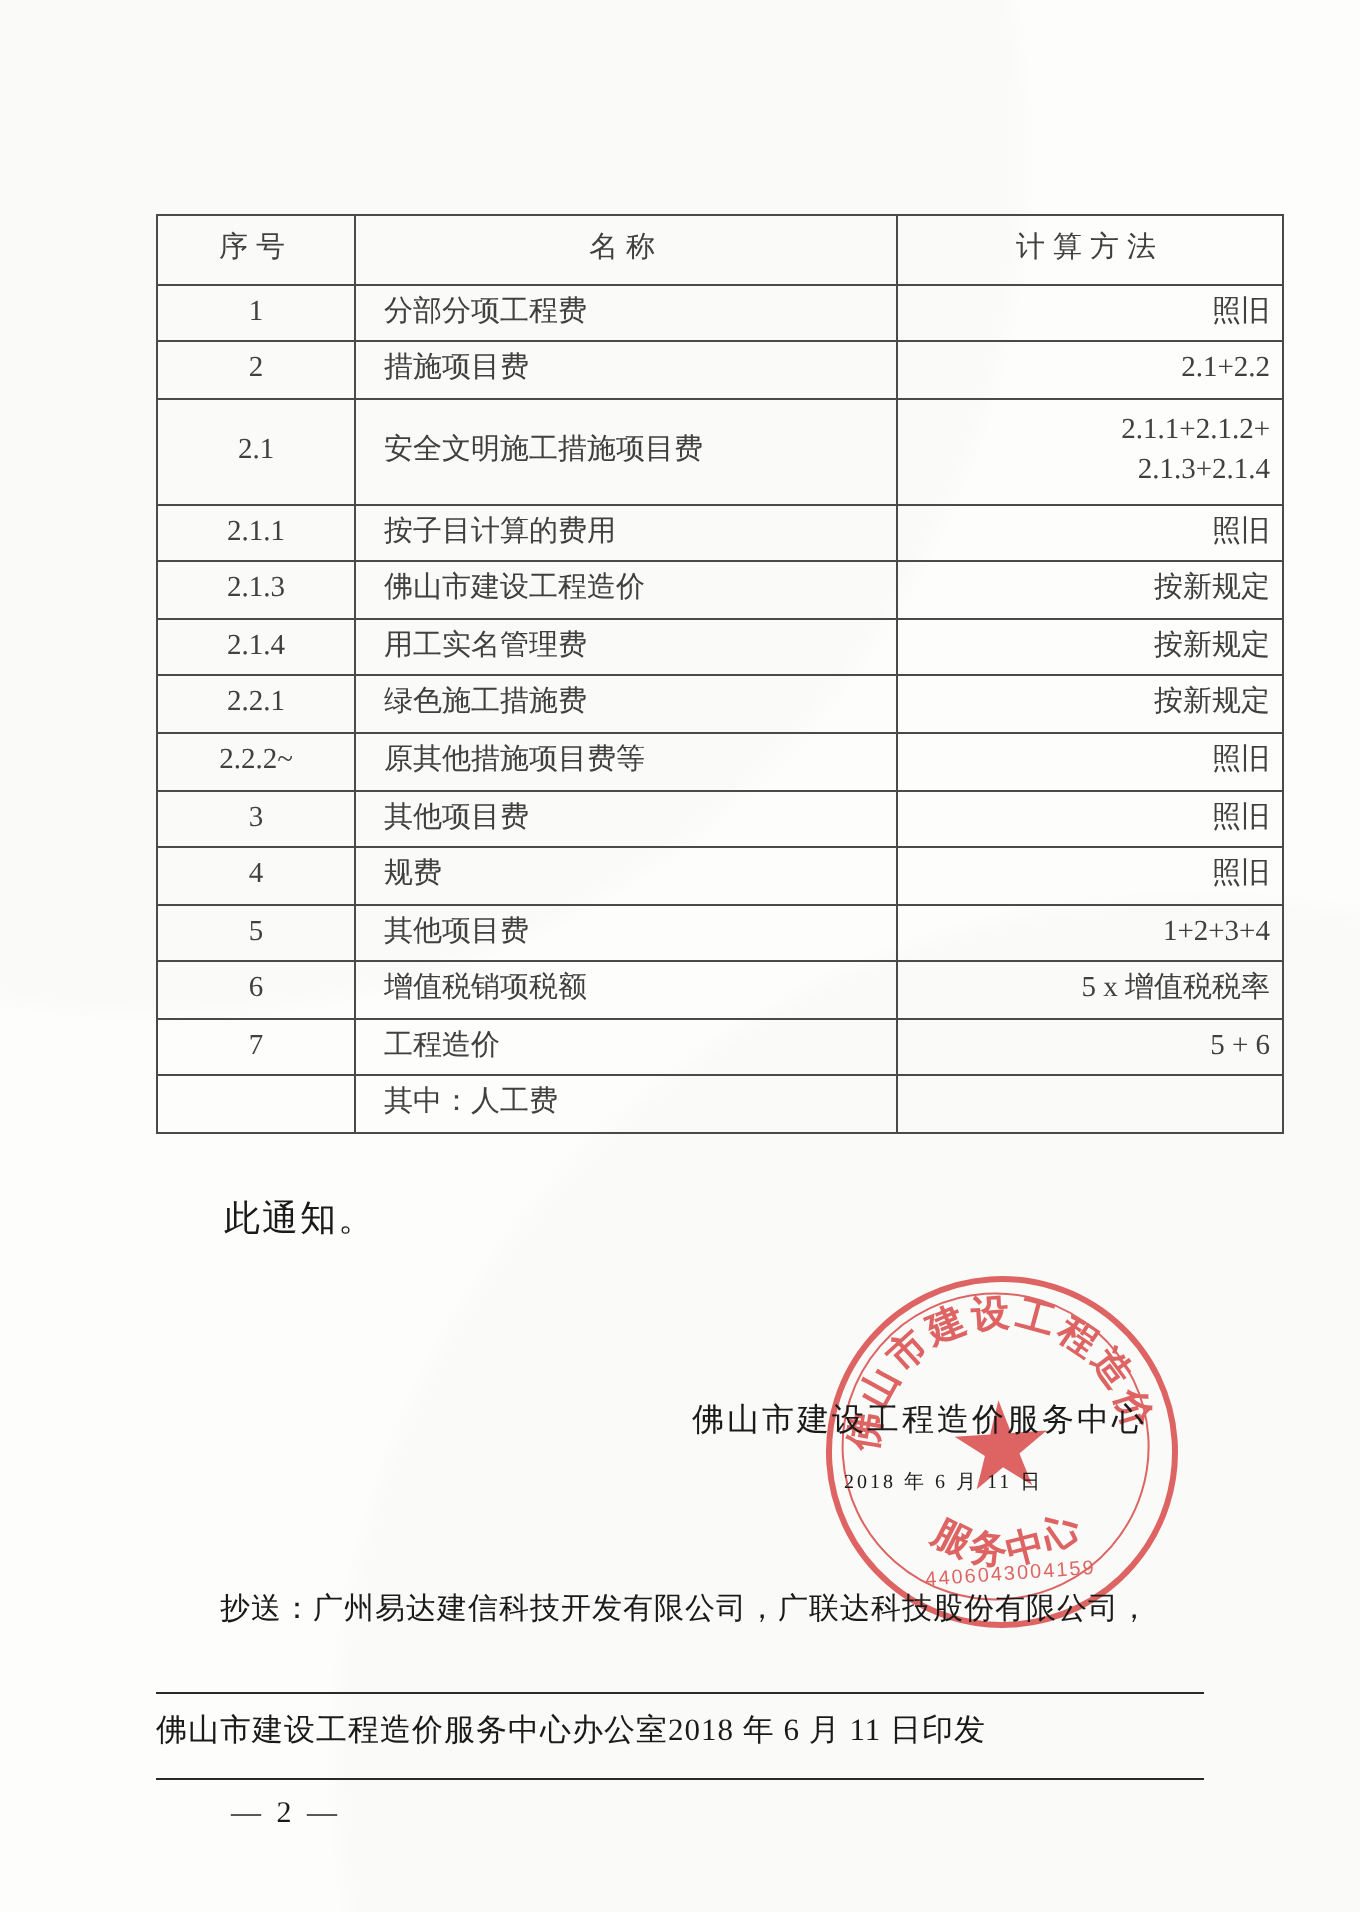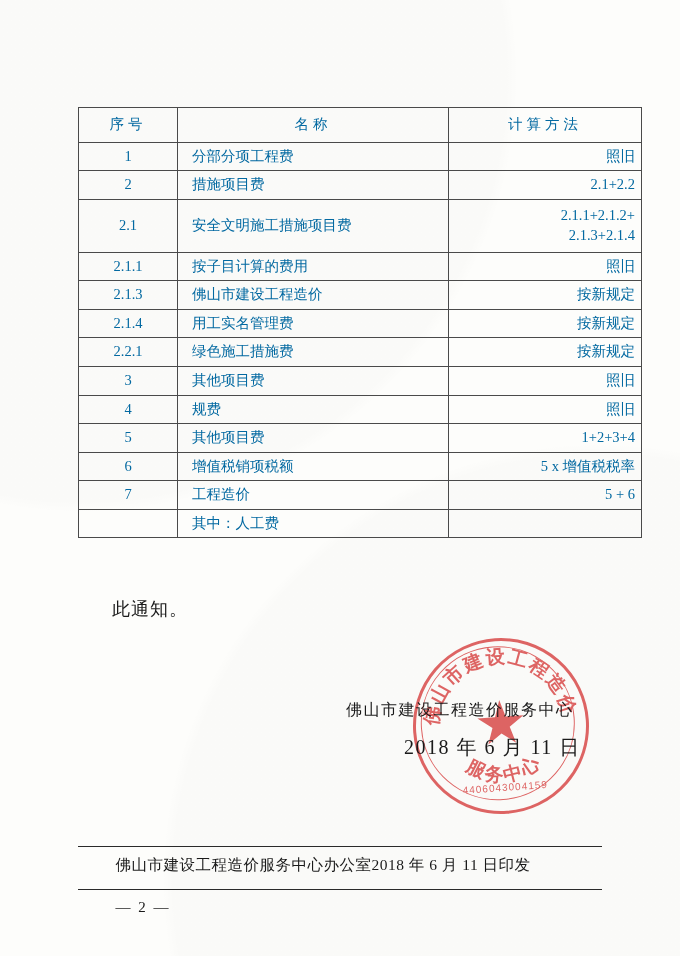--- a/index.html
+++ b/index.html
@@ -41,21 +41,21 @@
     border-collapse: collapse;
     width: 524px;
     table-layout: fixed;
   }
   table.fee-table td {
     border: 1px solid #4a4a4a;
     font-size: 14.5px;
     line-height: 1.35;
     padding: 4px 6px;
     vertical-align: middle;
-    color: #0369a1;
+    color: #404040;
   }
   .col-no { width: 86px; text-align: center; }
   .col-name { width: 258px; text-align: left; padding-left: 14px !important; }
   .col-method { width: 180px; text-align: left; padding-left: 10px !important; }
   .hdr td {
     text-align: center !important;
     font-size: 15px;
     letter-spacing: 4px;
     padding: 7px 6px !important;
   }
@@ -73,23 +73,23 @@
   .signature {
     position: absolute;
     left: 346px;
     top: 700px;
     font-size: 16px;
     letter-spacing: 1.5px;
     white-space: nowrap;
   }
   .sig-date {
     position: absolute;
-    left: 404px;
+    left: 422px;
     top: 734px;
-    font-size: 20px;
+    font-size: 10px;
     letter-spacing: 1.5px;
     white-space: nowrap;
   }
   
   .seal {
     position: absolute;
     left: 413px;
     top: 638px;
     width: 170px;
     height: 170px;
@@ -157,21 +157,21 @@
     border-top: 1px solid #2a2a2a;
   }
   .rule-top { top: 846px; }
   .rule-bottom { top: 889px; }
   .footer {
     position: absolute;
     left: 78px;
     top: 855px;
     width: 524px;
     display: flex;
-    justify-content: center;
+    justify-content: flex-start;
     font-size: 15.5px;
     letter-spacing: 0.5px;
   }
   .footer .f-right { padding-right: 34px; }
   .page-num {
     position: absolute;
     left: 78px;
     top: 899px;
     width: 130px;
     text-align: center;
@@ -219,20 +219,25 @@
           </tr>
           <tr>
             <td class="col-no">2.1.4</td>
             <td class="col-name">用工实名管理费</td>
             <td class="col-method two-line">按新规定</td>
           </tr>
           <tr>
             <td class="col-no">2.2.1</td>
             <td class="col-name">绿色施工措施费</td>
             <td class="col-method two-line">按新规定</td>
+          </tr>
+          <tr>
+            <td class="col-no">2.2.2~</td>
+            <td class="col-name">原其他措施项目费等</td>
+            <td class="col-method two-line">照旧</td>
           </tr>
           <tr>
             <td class="col-no">3</td>
             <td class="col-name">其他项目费</td>
             <td class="col-method two-line">照旧</td>
           </tr>
           <tr>
             <td class="col-no">4</td>
             <td class="col-name">规费</td>
             <td class="col-method two-line">照旧</td>
@@ -278,20 +283,23 @@
       </text>
     </svg>
     <div class="star"></div>
     <div class="seal-code">4406043004159</div>
   </div>
 
   <div class="signature">佛山市建设工程造价服务中心</div>
   <div class="sig-date">2018 年 6 月 11 日</div>
 
   <div class="cc-block">
+    <div>
+      <span>抄送：</span><span>广州易达建信科技开发有限公司，广联达科技股份有限公司，</span>
+    </div>
   </div>
 
   <div class="rule rule-top"></div>
   <div class="footer">
     <span class="f-left">佛山市建设工程造价服务中心办公室</span>
     <span class="f-right">2018 年 6 月 11 日印发</span>
   </div>
   <div class="rule rule-bottom"></div>
 
   <div class="page-num">— 2 —</div>

